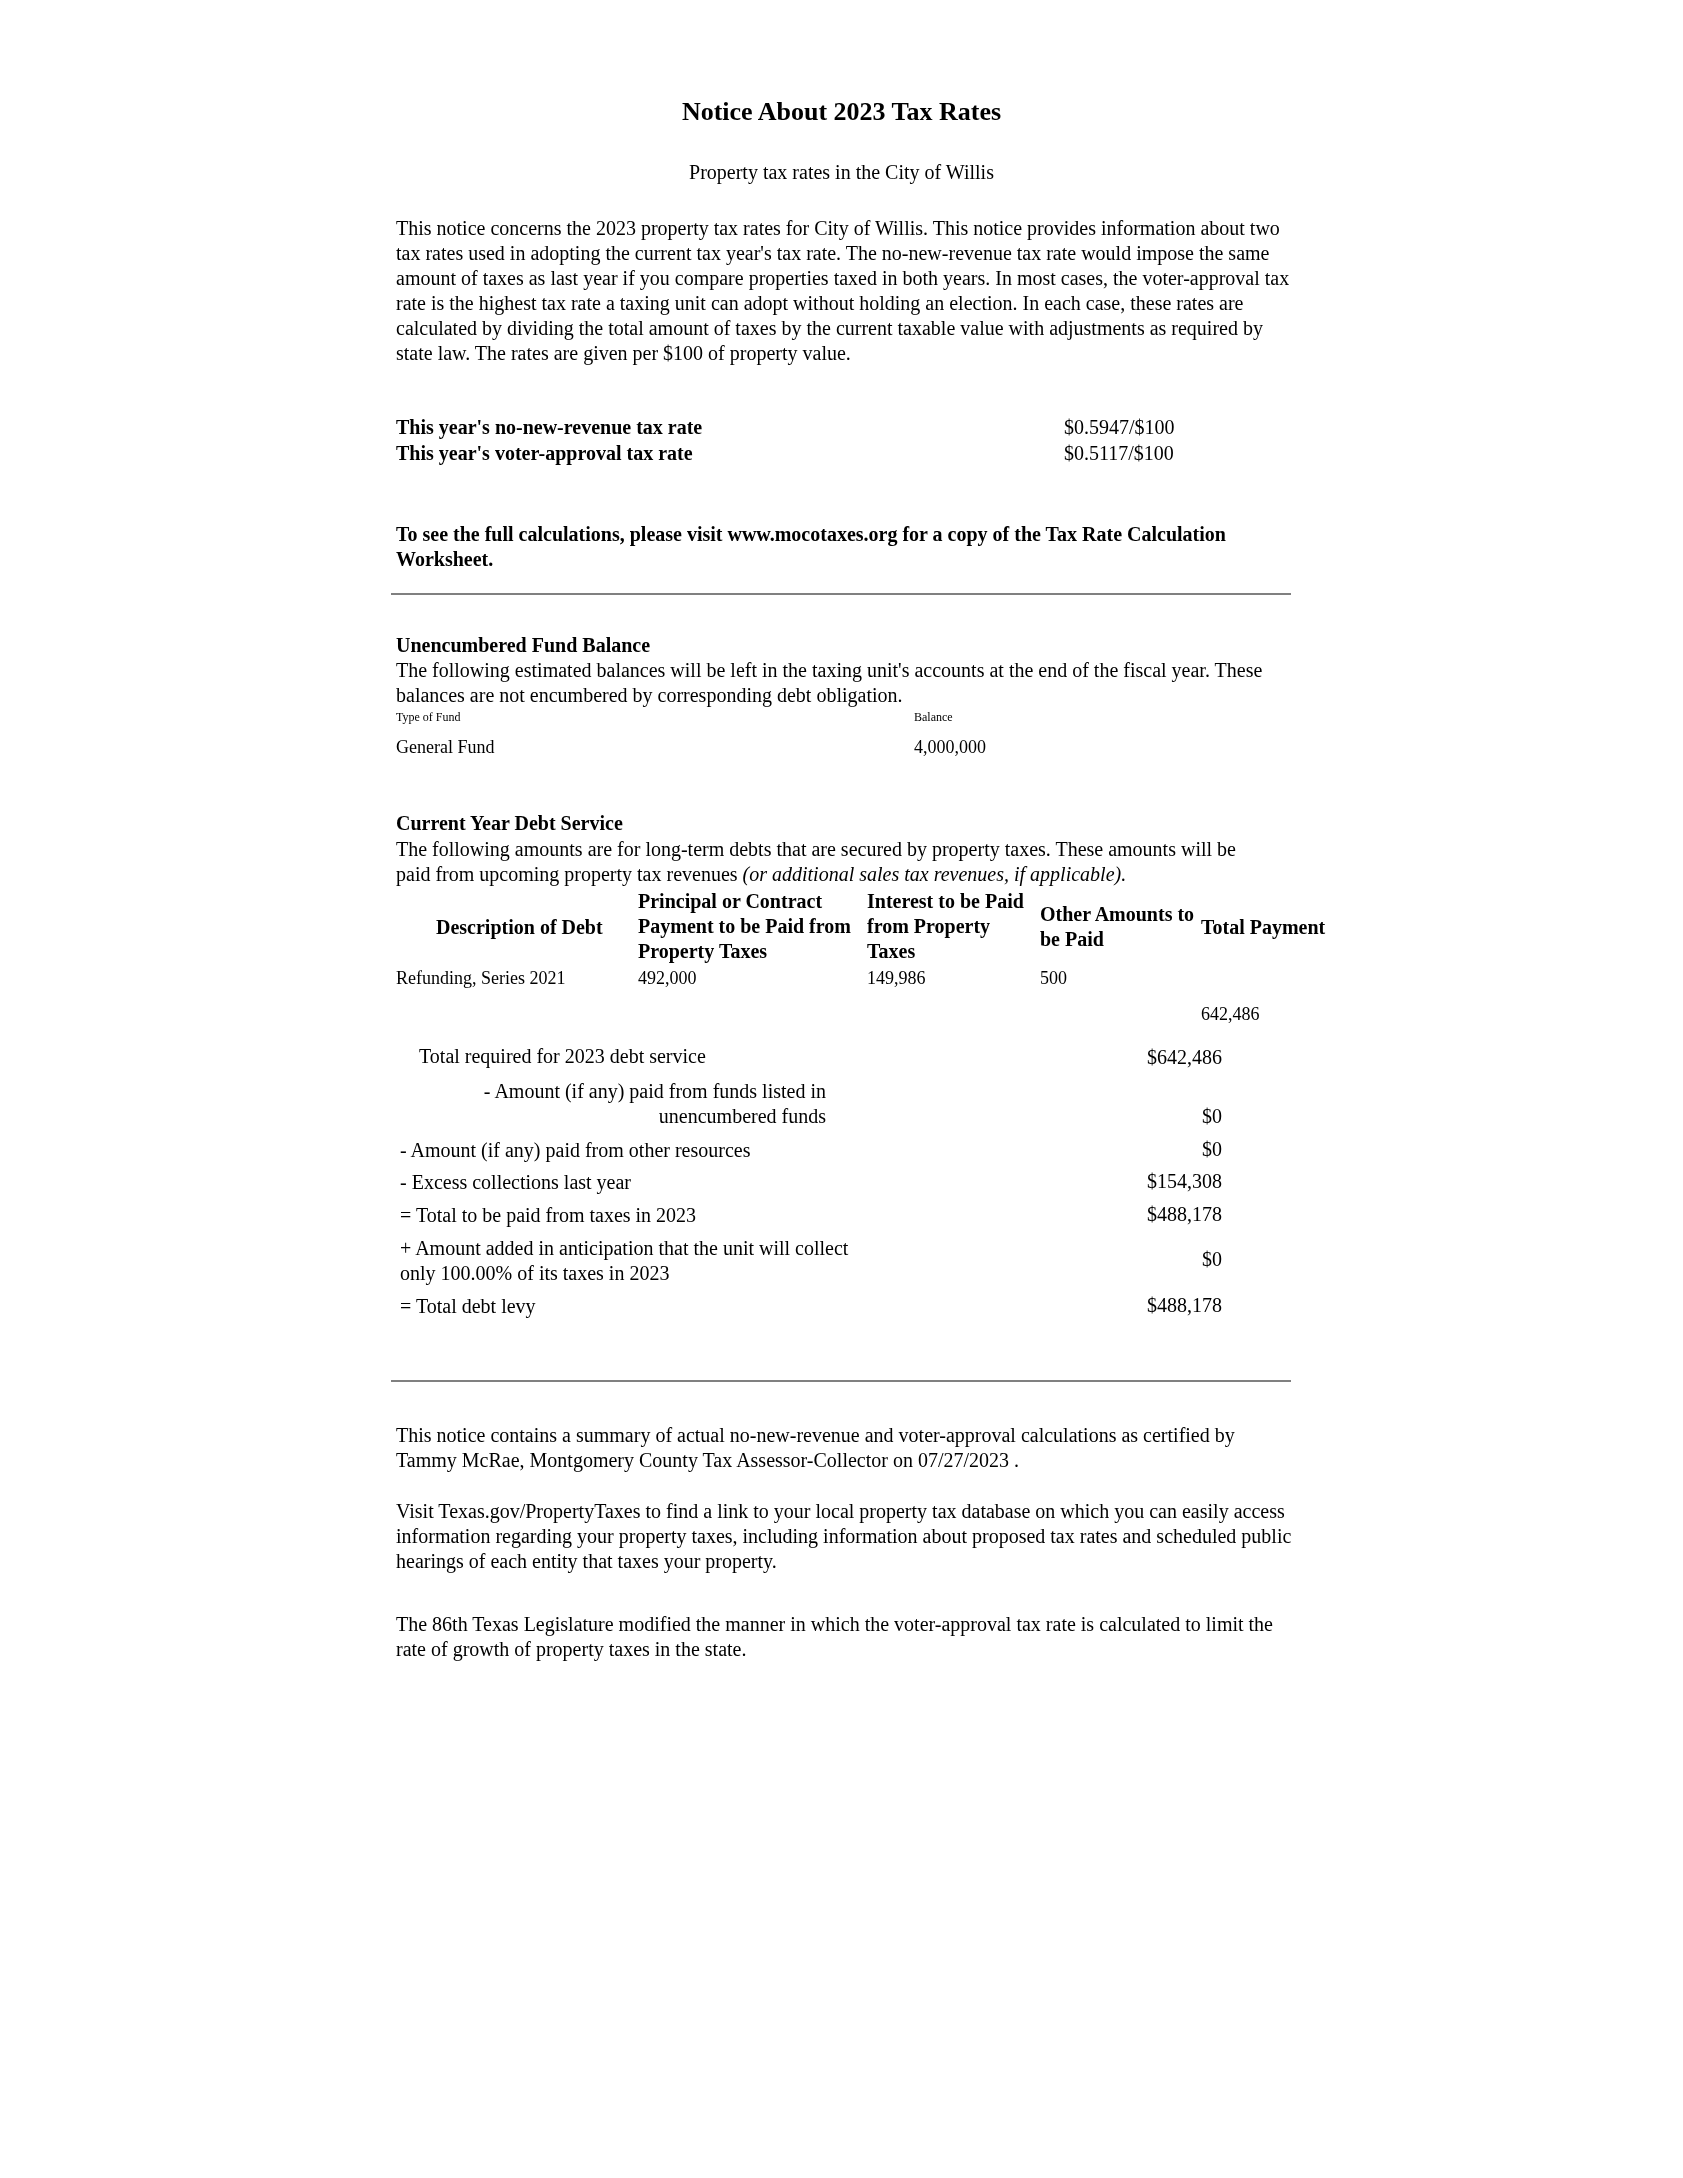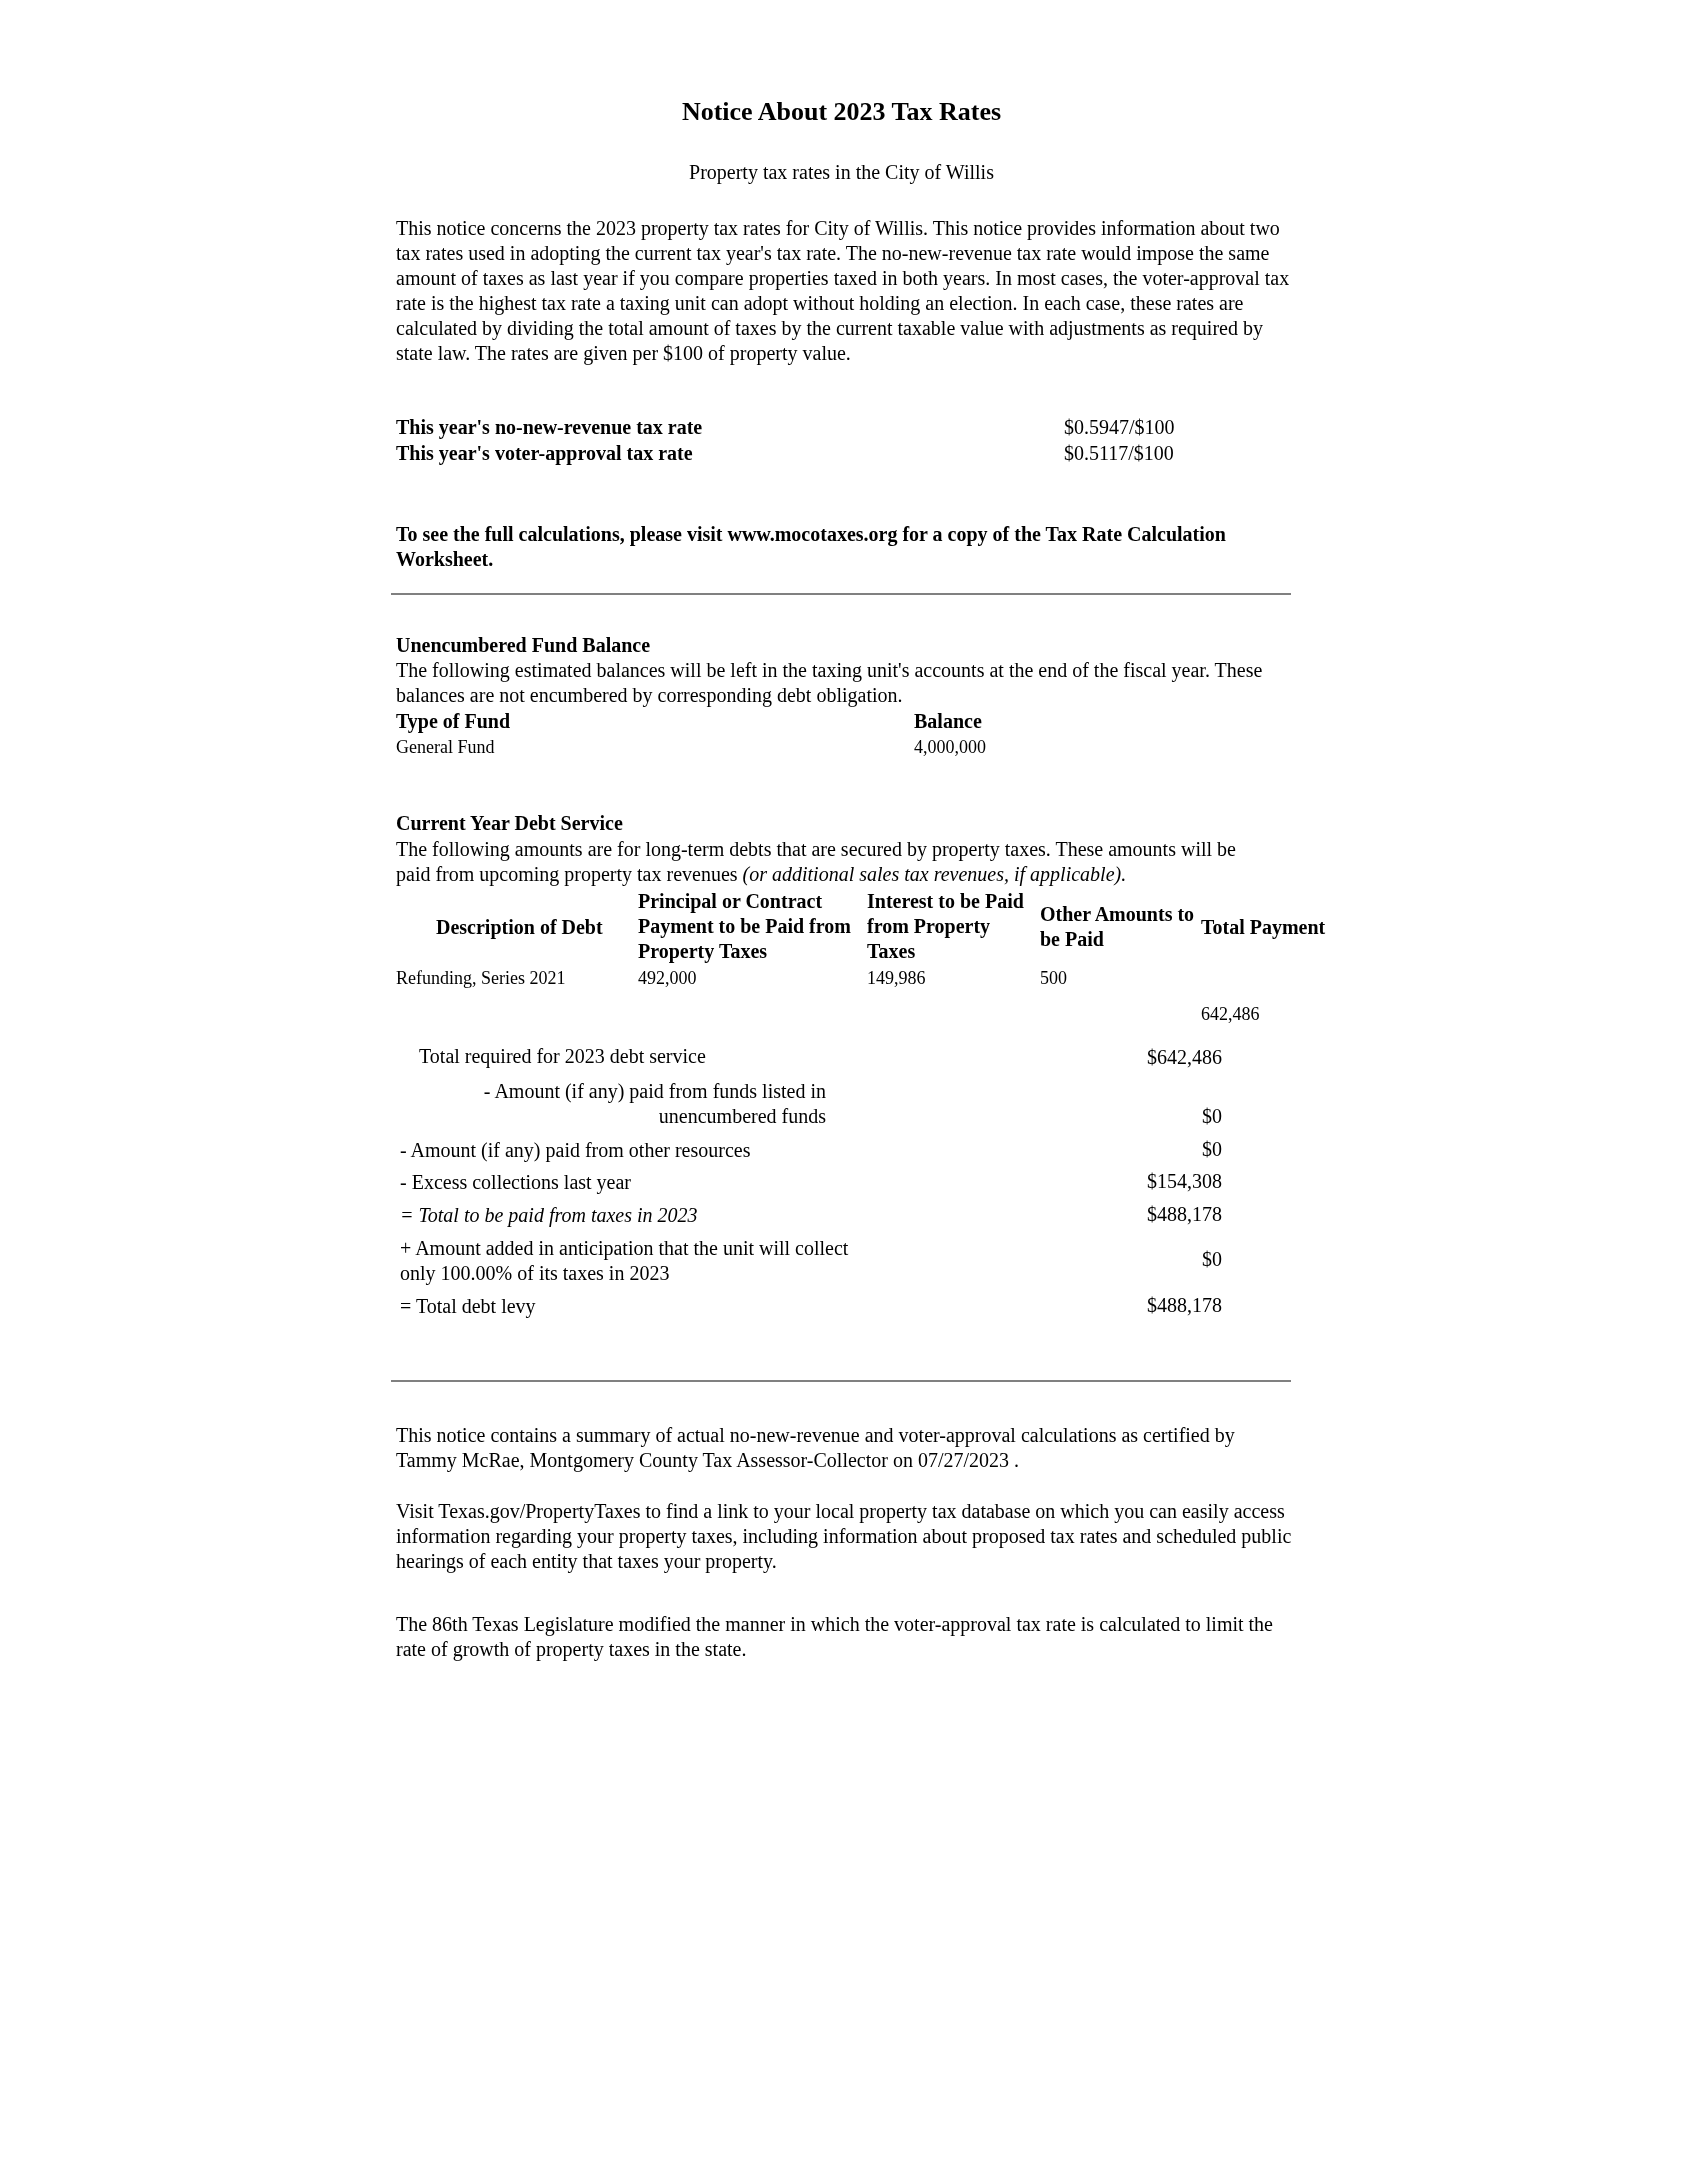--- a/index.html
+++ b/index.html
@@ -8,21 +8,21 @@
   .abs { position: absolute; }
   .title { left: 0; width: 1683px; top: 97px; text-align: center; font-size: 26px; font-weight: bold; }
   .subtitle { left: 0; width: 1683px; top: 161px; text-align: center; font-size: 20px; }
   .text { font-size: 20px; line-height: 25px; }
   .intro { left: 396px; top: 216px; width: 901px; }
   .rate-label { left: 396px; font-size: 20px; font-weight: bold; }
   .rate-value { left: 1064px; font-size: 20px; }
   .link-para { left: 396px; top: 522px; width: 901px; font-weight: bold; }
   .rule { left: 391px; width: 900px; height: 2px; background: #808080; }
   .sec-head { left: 396px; font-size: 20px; font-weight: bold; }
-  .fund-head { font-size: 20px; font-weight: bold; }
+  .fund-head { font-size: 12px; font-weight: normal; }
   .fund-cell { font-size: 18px; }
   .debt-th { font-size: 20px; font-weight: bold; line-height: 25px; }
   .debt-td { font-size: 18px; }
   .calc-label { left: 400px; font-size: 20px; line-height: 25px; }
   .calc-value { font-size: 20px; right: 461px; text-align: right; }
   i { font-style: italic; }
 </style>
 </head>
 <body>
 
@@ -67,21 +67,21 @@
 
 <div class="abs calc-label" style="top:1079px; width:426px;text-align:right;">- Amount (if any) paid from funds listed in unencumbered funds</div>
 <div class="abs calc-value" style="top:1105px;">$0</div>
 
 <div class="abs calc-label" style="top:1138px;">- Amount (if any) paid from other resources</div>
 <div class="abs calc-value" style="top:1138px;">$0</div>
 
 <div class="abs calc-label" style="top:1170px;">- Excess collections last year</div>
 <div class="abs calc-value" style="top:1170px;">$154,308</div>
 
-<div class="abs calc-label" style="top:1203px;font-style:italic;">= Total to be paid from taxes in 2023</div>
+<div class="abs calc-label" style="top:1203px;">= Total to be paid from taxes in 2023</div>
 <div class="abs calc-value" style="top:1203px;">$488,178</div>
 
 <div class="abs calc-label" style="top:1236px; width:465px;">+ Amount added in anticipation that the unit will collect only 100.00% of its taxes in 2023</div>
 <div class="abs calc-value" style="top:1248px;">$0</div>
 
 <div class="abs calc-label" style="top:1294px;">= Total debt levy</div>
 <div class="abs calc-value" style="top:1294px;">$488,178</div>
 
 <div class="abs rule" style="top:1380px;"></div>
 

